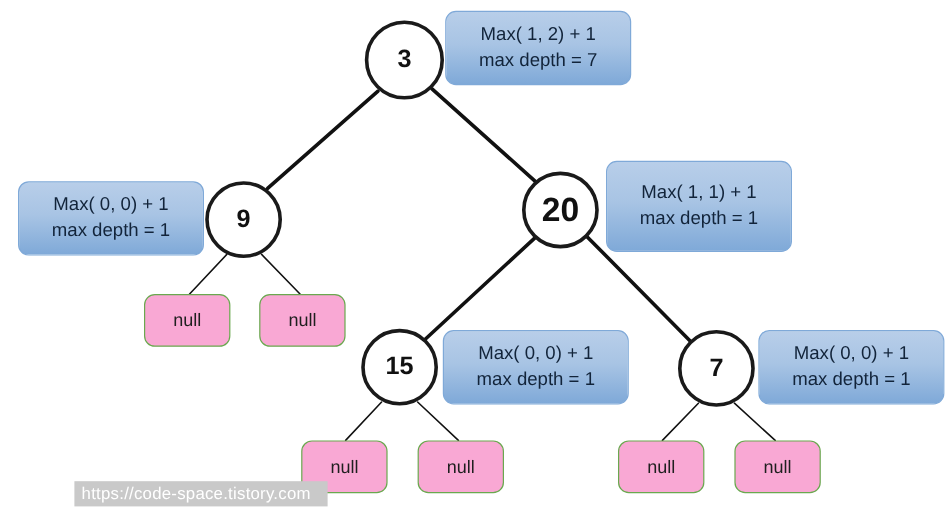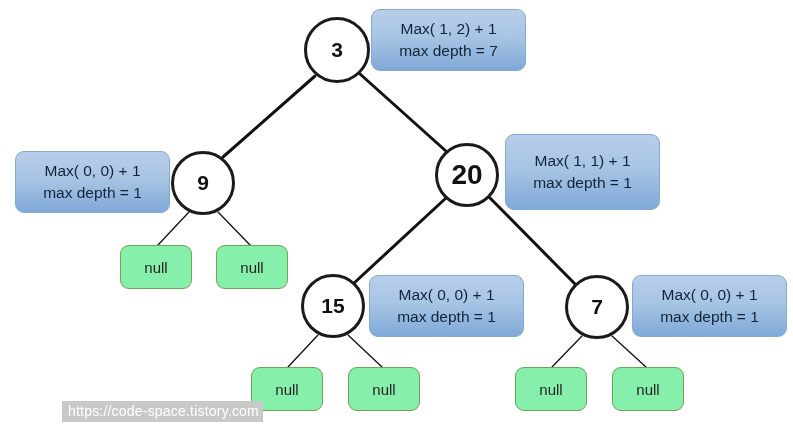--- a/index.html
+++ b/index.html
@@ -34,21 +34,21 @@
     justify-content: center;
     font-weight: bold;
     color: #111111;
     box-sizing: border-box;
     z-index: 3;
   }
   .nullbox {
     position: absolute;
     border: 1.6px solid #6aa84f;
     border-radius: 9px;
-    background: #86efac;
+    background: #f9a8d4;
     display: flex;
     align-items: center;
     justify-content: center;
     font-size: 15px;
     color: #1f1f1f;
     box-sizing: border-box;
     z-index: 3;
   }
   .callout {
     position: absolute;
@@ -66,21 +66,21 @@
     box-sizing: border-box;
     z-index: 2;
   }
   .callout .line { white-space: pre; }
   .watermark {
     position: absolute;
     background: #c9c9c9;
     color: #ffffff;
     font-size: 14px;
     letter-spacing: 0.2px;
-    padding: 2px 4px 3px 6px;
+    padding: 2px 14px 3px 6px;
     z-index: 5;
     white-space: nowrap;
   }
 </style>
 </head>
 <body>
 
 <div id="canvas">
 
   <svg id="edges" xmlns="http://www.w3.org/2000/svg" viewBox="0 0 793 431">

